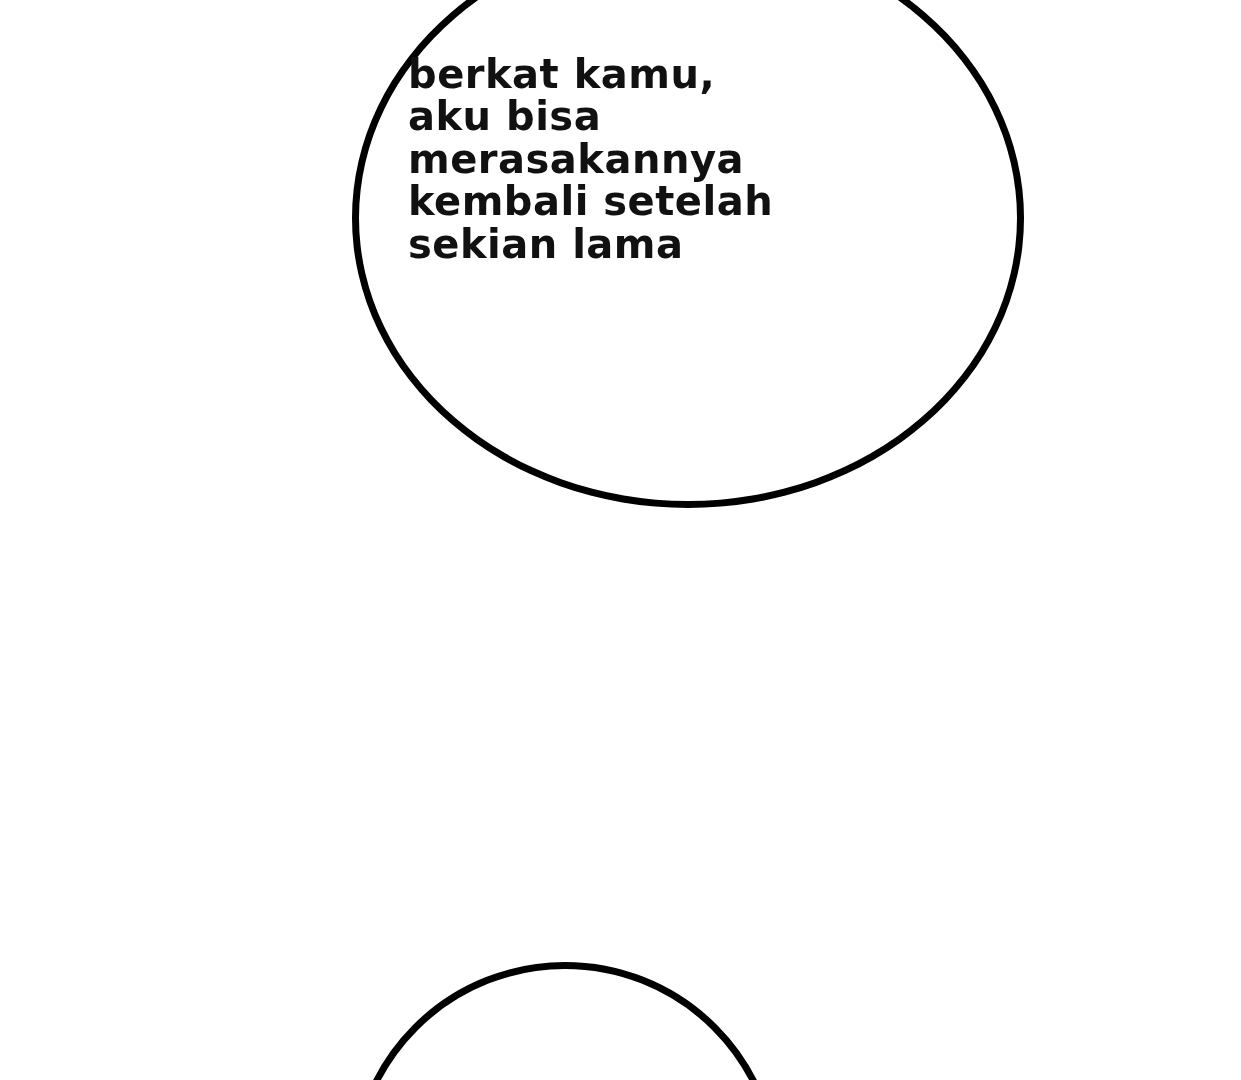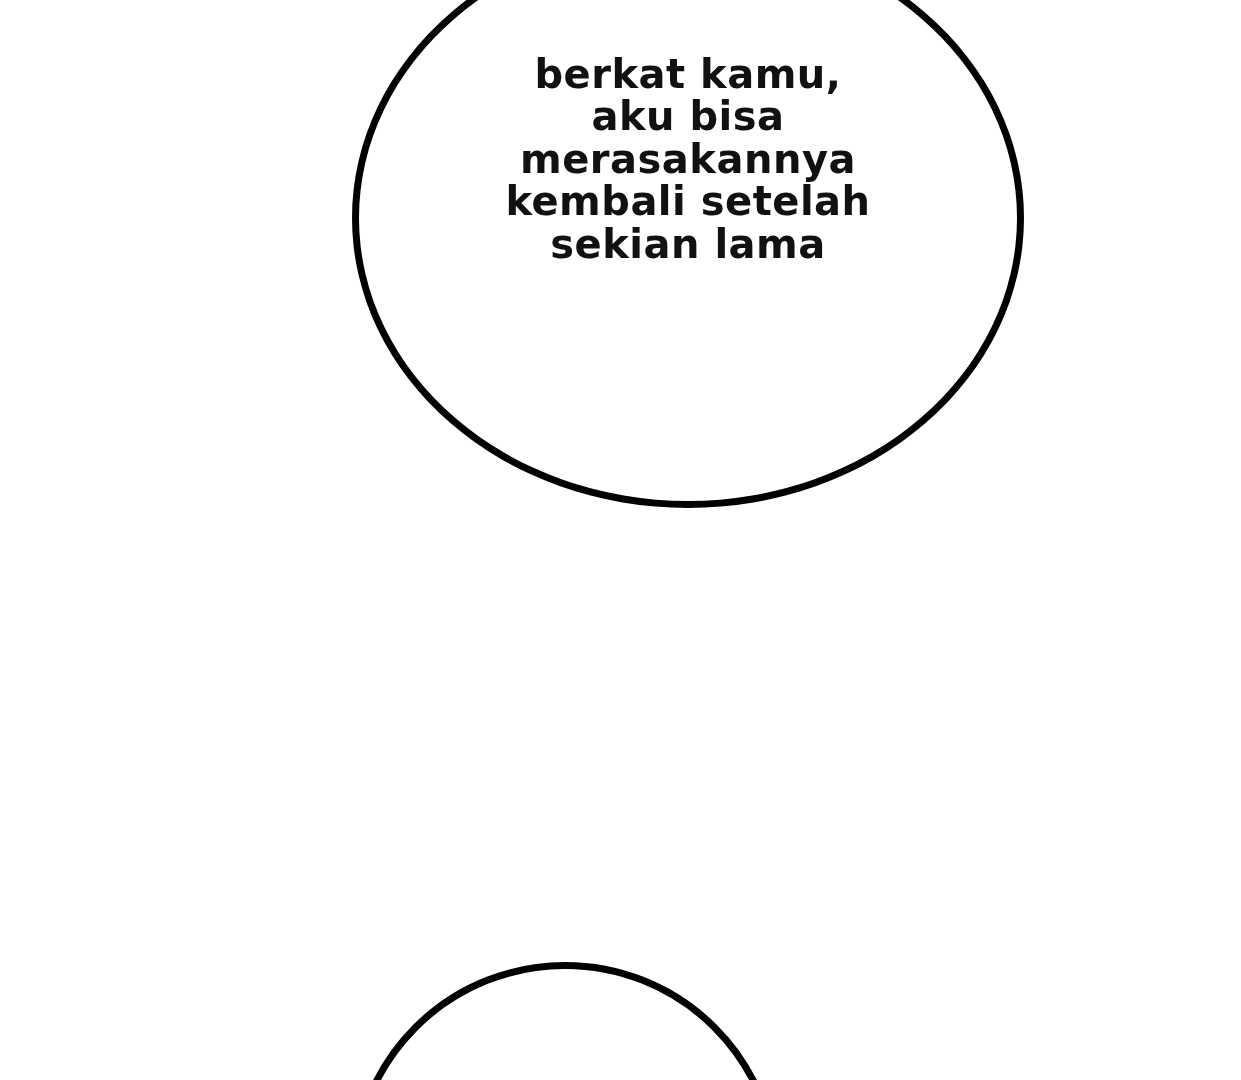--- a/index.html
+++ b/index.html
@@ -33,21 +33,20 @@
     background: #ffffff;
     box-sizing: border-box;
   }
 
   .balloon-top-text {
     position: absolute;
     left: 50%;
     top: 118px;
     transform: translateX(-50%);
     width: 560px;
-    text-align: center;
     color: #111111;
     font-family: "DejaVu Sans", sans-serif;
     font-weight: 700;
     font-size: 40px;
     line-height: 1.06;
     letter-spacing: 0.5px;
     white-space: pre-line;
     font-style: normal;
   }
 

